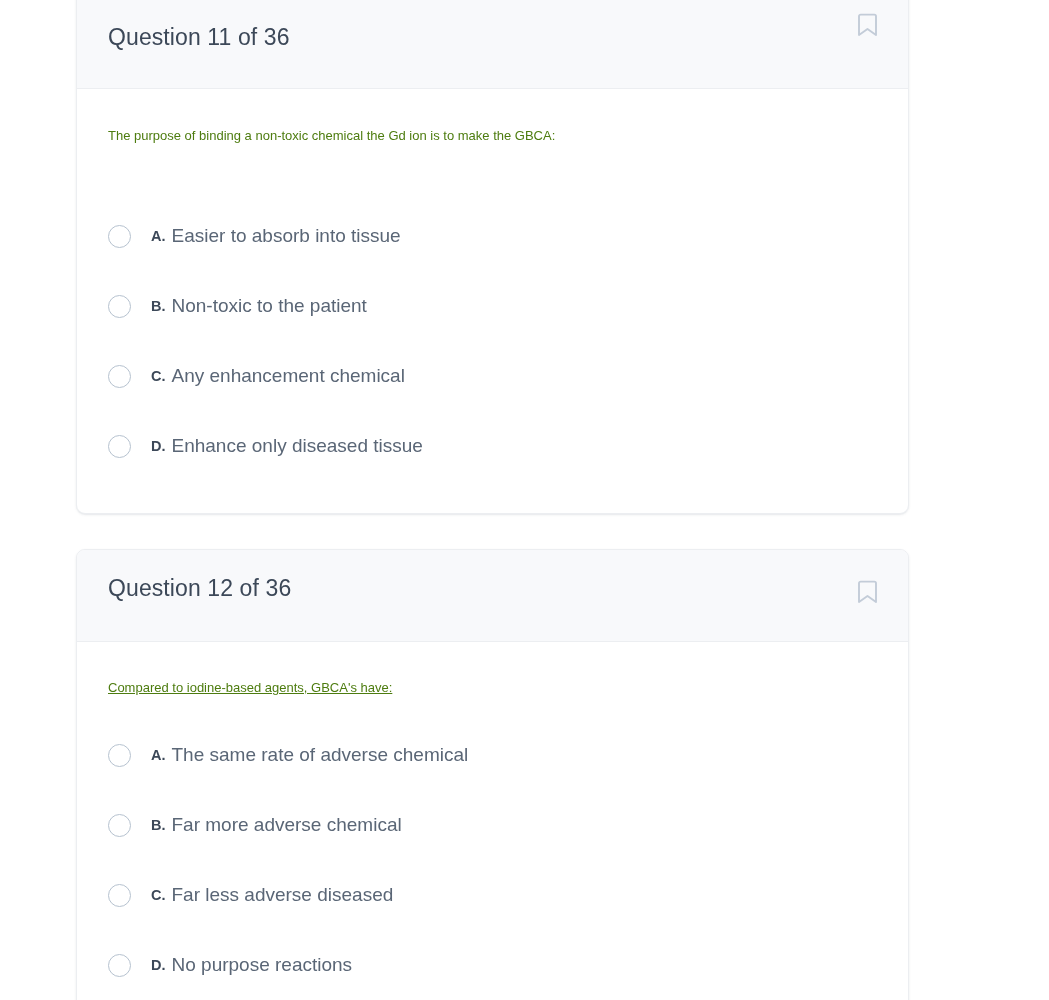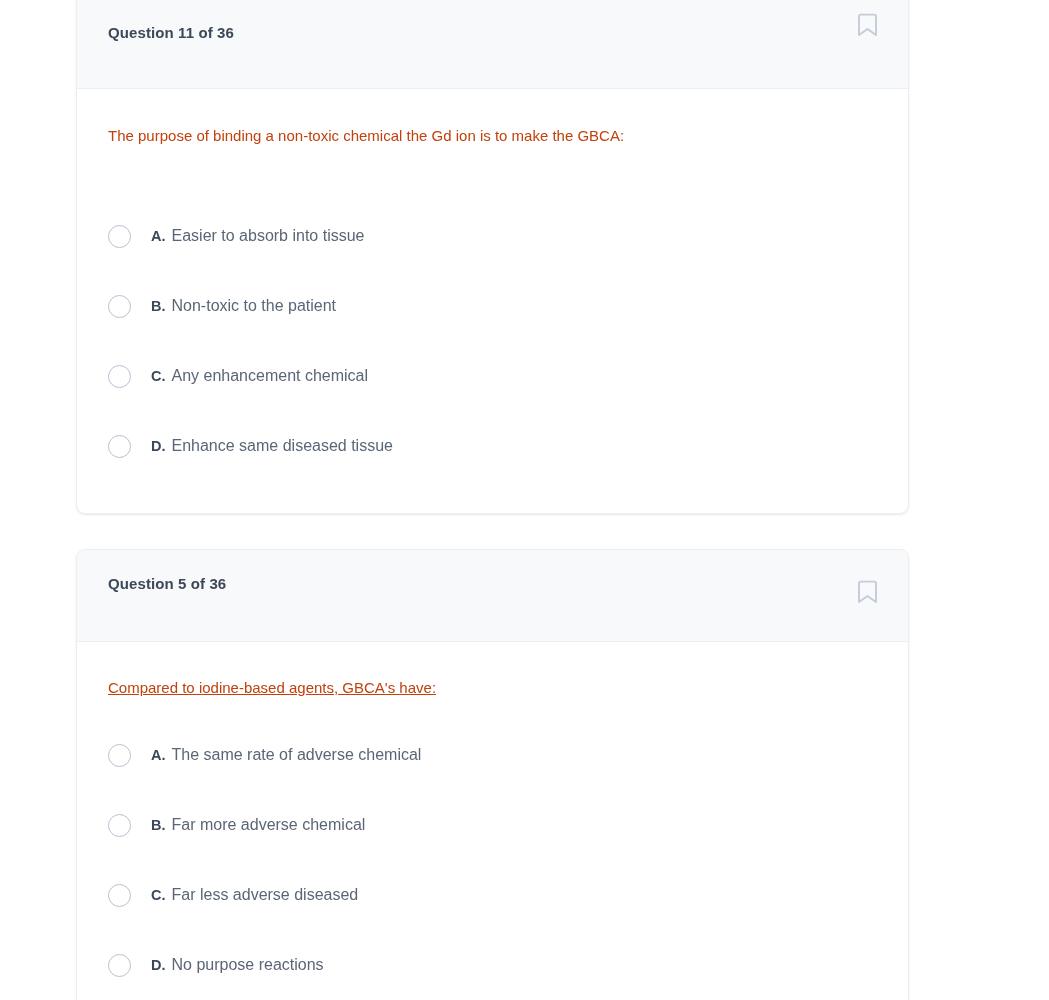--- a/index.html
+++ b/index.html
@@ -44,22 +44,22 @@
     position: relative;
     display: flex;
     align-items: center;
   }
   .card-1 .q-header { height: 106px; }
   .card-2 .q-header { height: 92px; }
 
   .q-title {
     position: absolute;
     left: 31px;
-    font-size: 15px;
-    font-weight: bold;
+    font-size: 23px;
+    font-weight: normal;
     color: #3c4858;
     letter-spacing: 0.1px;
     white-space: nowrap;
   }
   .card-1 .q-title { top: 41px; }
   .card-2 .q-title { top: 25px; }
 
   .bookmark-btn {
     position: absolute;
     right: 26px;
@@ -82,23 +82,23 @@
   .q-body {
     padding: 0;
     position: relative;
     background: #ffffff;
   }
 
   .q-text {
     position: absolute;
     left: 31px;
     width: 600px;
-    font-size: 15px;
+    font-size: 13px;
     line-height: 28px;
-    color: #c2410c;
+    color: #4d7c0f;
   }
   .card-1 .q-text { top: 33px; }
   .card-2 .q-text { top: 32px; text-decoration: underline; }
 
   .options {
     position: absolute;
     left: 31px;
     width: 740px;
     margin: 0;
     padding: 0;
@@ -125,21 +125,21 @@
   }
 
   .opt-letter {
     font-size: 14.5px;
     font-weight: bold;
     color: #3c4858;
     margin-right: 6px;
   }
 
   .opt-text {
-    font-size: 16px;
+    font-size: 19px;
     color: #5a6676;
   }
 </style>
 </head>
 <body>
 
 <div class="page">
 
   <div class="q-card card-1">
 
@@ -170,30 +170,30 @@
           <span class="opt-text">Non-toxic to the patient</span>
         </li>
         <li class="option">
           <span class="radio"></span>
           <span class="opt-letter">C.</span>
           <span class="opt-text">Any enhancement chemical</span>
         </li>
         <li class="option">
           <span class="radio"></span>
           <span class="opt-letter">D.</span>
-          <span class="opt-text">Enhance same diseased tissue</span>
+          <span class="opt-text">Enhance only diseased tissue</span>
         </li>
       </ul>
     </div>
   </div>
 
   <div class="q-card card-2">
 
     <div class="q-header">
-      <div class="q-title">Question 5 of 36</div>
+      <div class="q-title">Question 12 of 36</div>
 
       <button class="bookmark-btn">
         <span>
           <svg width="19" height="24" viewBox="0 0 19 24" fill="none" xmlns="http://www.w3.org/2000/svg">
             <path d="M2.6 1.6 H16.4 A1.6 1.6 0 0 1 18 3.2 V22 L9.5 15.9 L1 22 V3.2 A1.6 1.6 0 0 1 2.6 1.6 Z" stroke="#c3ccd8" stroke-width="1.9" stroke-linejoin="round" fill="none"></path>
           </svg>
         </span>
       </button>
     </div>
 

